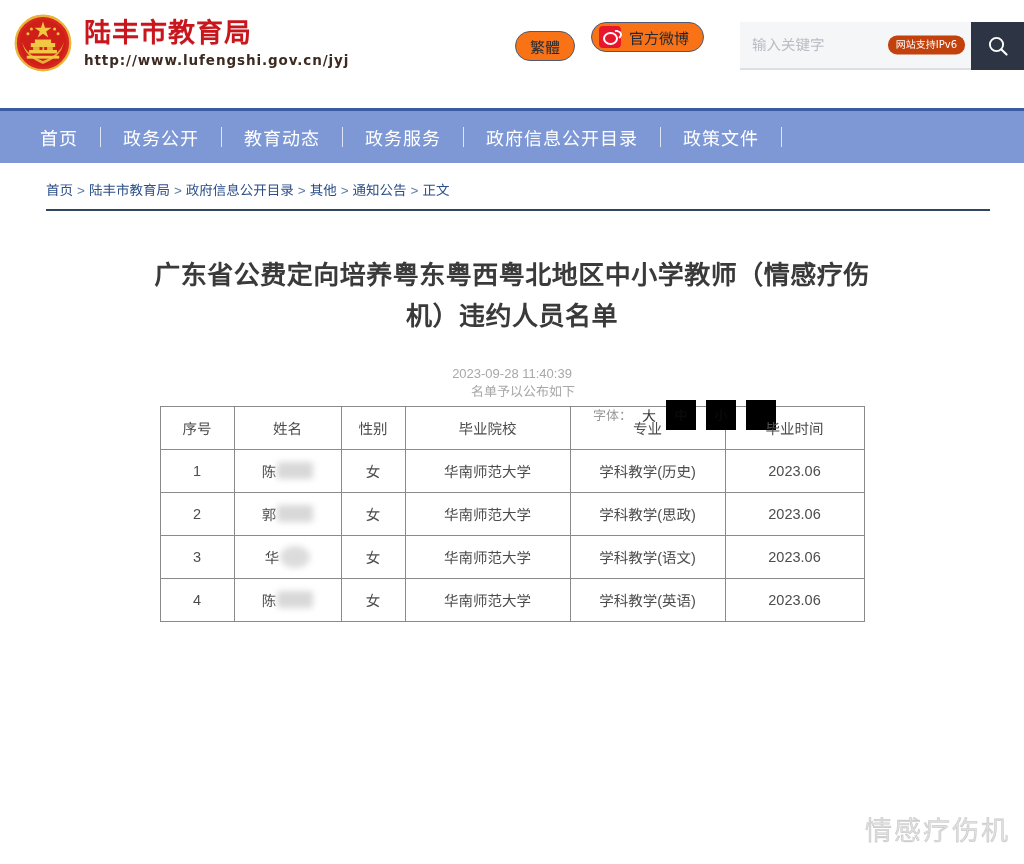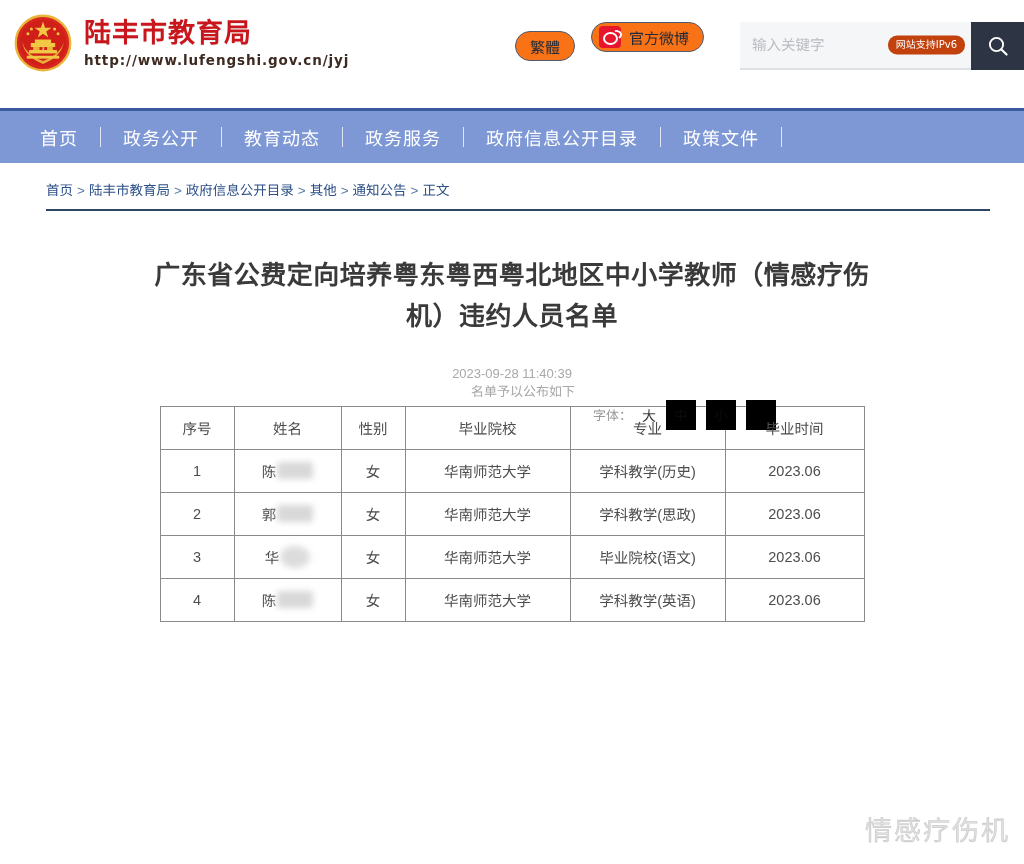--- a/index.html
+++ b/index.html
@@ -460,21 +460,21 @@
               <td>2023.06</td>
             </tr>
             <tr>
               <td>3</td>
               <td><span class="name-cell">
                   <span>华</span>
                   <span class="redact round"></span>
                 </span></td>
               <td>女</td>
               <td>华南师范大学</td>
-              <td>毕业院校(语文)</td>
+              <td>学科教学(语文)</td>
               <td>2023.06</td>
             </tr>
             <tr>
               <td>4</td>
               <td><span class="name-cell">
                   <span>陈</span>
                   <span class="redact"></span>
                 </span></td>
               <td>女</td>
               <td>华南师范大学</td>

